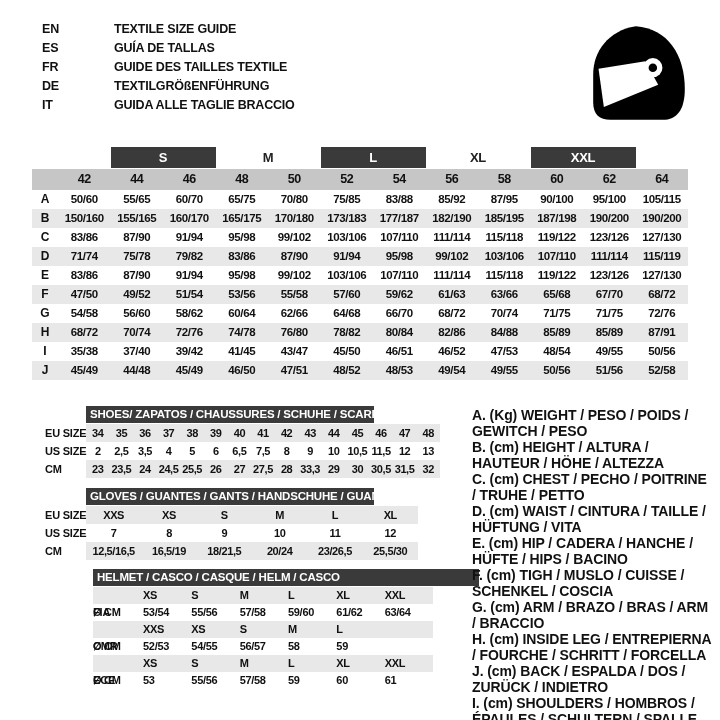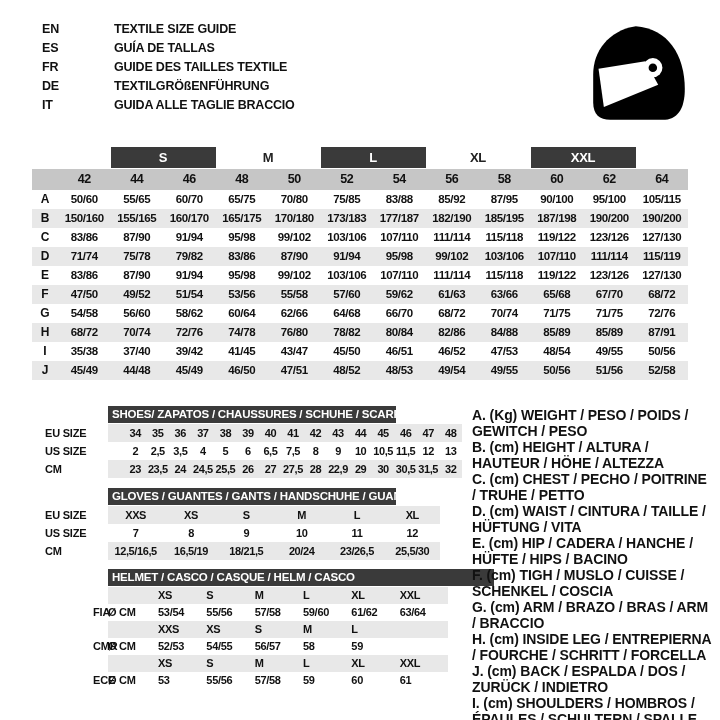--- a/index.html
+++ b/index.html
@@ -27,31 +27,31 @@
   .m-row { height:19px; }
   .m-row.stripe { background:var(--stripe,#e8e8e8); }
   .cell { text-align:center; white-space:nowrap; font-size:11.5px; line-height:19px; letter-spacing:-0.4px; }
   .row-label { text-align:center; font-size:12px; line-height:19px; }
   
   .sub-table { position:absolute; left:45px; }
   .shoes { top:406px; }
   .gloves { top:488px; }
   .helmet { top:569px; }
   .bar-row { display:flex; }
-  .side-col { width:63px; flex:none; font-size:11px; letter-spacing:-0.2px; white-space:nowrap; }
+  .side-col { width:41px; flex:none; font-size:11px; letter-spacing:-0.2px; white-space:nowrap; }
   .bar { background:var(--dark,#3a3a3a); color:#fff; font-size:11.5px; line-height:17px; height:17px;
          padding-left:4px; letter-spacing:-0.2px; white-space:nowrap; overflow:hidden; margin-bottom:1px; }
   .shoes .bar { width:288px; }
   .gloves .bar { width:288px; }
   .helmet .bar { width:386px; }
   .sub-row { display:flex; align-items:stretch; }
   .sub-row .side-col { line-height:18px; }
   .vals { display:grid; height:18px; }
   .vals.shaded { background:var(--stripe,#e8e8e8); }
-  .shoes .vals { width:354px; grid-template-columns:repeat(15,1fr);padding-left:16px; }
+  .shoes .vals { width:354px; grid-template-columns:repeat(15,1fr); }
   .gloves .vals { width:332px; grid-template-columns:repeat(6,1fr); }
   .vals .cell { font-size:11px; line-height:18px; letter-spacing:-0.4px; }
   
   .helm-vals { display:grid; width:340px; height:17px; grid-template-columns:50px repeat(6,1fr); }
   .helm-vals.shaded { background:var(--stripe,#e8e8e8); }
   .helm-vals .cell { font-size:11px; line-height:17px; text-align:left; letter-spacing:-0.3px; }
   .helmet .side-col { line-height:17px;padding-left:48px; }
   .helmet .sub-row { height:17px; }
   
   .legend { position:absolute; left:472px; top:407px; width:240px; }
@@ -322,21 +322,21 @@
           <div class="vals shaded">
             <div class="cell">23</div>
             <div class="cell">23,5</div>
             <div class="cell">24</div>
             <div class="cell">24,5</div>
             <div class="cell">25,5</div>
             <div class="cell">26</div>
             <div class="cell">27</div>
             <div class="cell">27,5</div>
             <div class="cell">28</div>
-            <div class="cell">22,9</div>
+            <div class="cell">33,3</div>
             <div class="cell">29</div>
             <div class="cell">30</div>
             <div class="cell">30,5</div>
             <div class="cell">31,5</div>
             <div class="cell">32</div>
           </div>
         </div>
       </div>
   </div>
 

